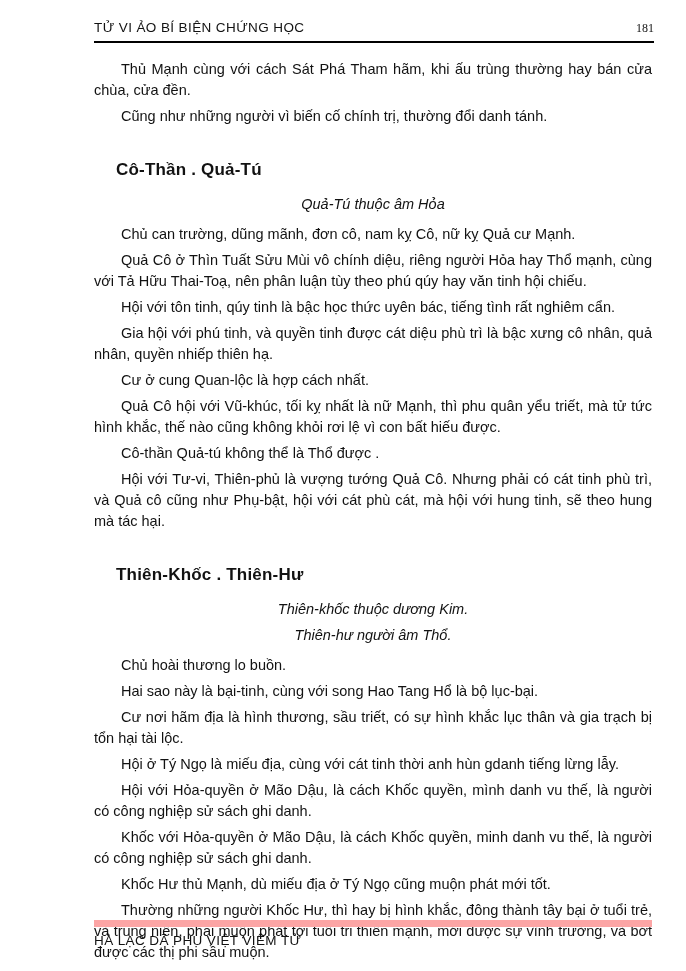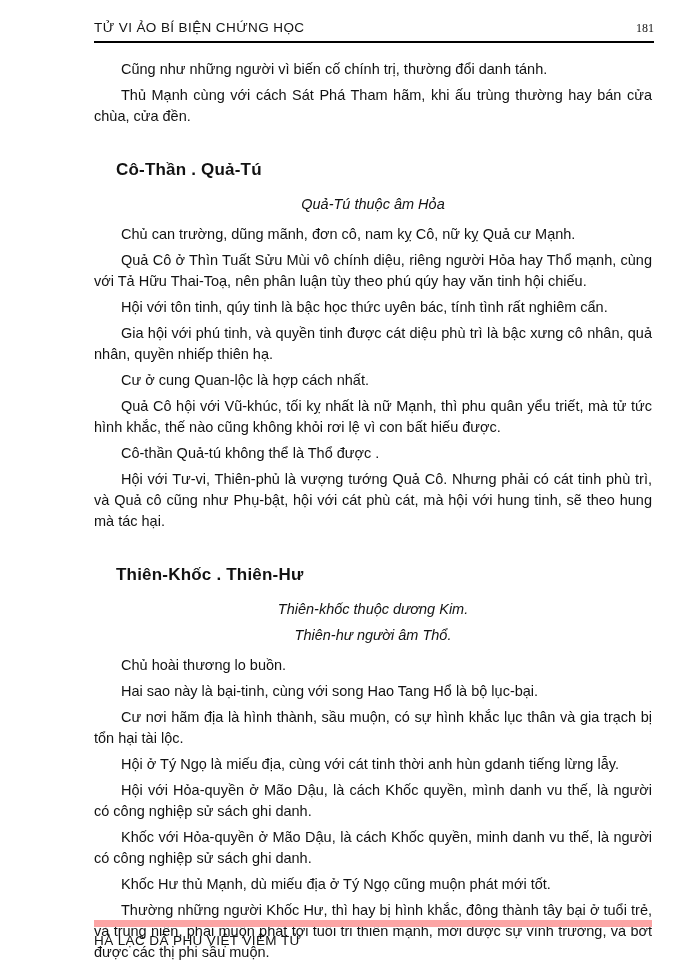--- a/index.html
+++ b/index.html
@@ -84,44 +84,44 @@
 
 <div class="page">
 
   <div class="page-header">
     <span class="running-title">TỬ VI ẢO BÍ BIỆN CHỨNG HỌC</span>
     <span class="page-number">181</span>
   </div>
 
   <div class="page-body">
 
+    <p class="para">Thủ Mạnh cùng với cách Sát Phá Tham hãm, khi ấu trùng thường hay bán cửa chùa, cửa đền.</p>
     <p class="para">Cũng như những người vì biến cố chính trị, thường đổi danh tánh.</p>
-    <p class="para">Thủ Mạnh cùng với cách Sát Phá Tham hãm, khi ấu trùng thường hay bán cửa chùa, cửa đền.</p>
 
     <h2 class="heading">Cô-Thần . Quả-Tú</h2>
     <div class="epigraph-group">
       <p class="epigraph">Quả-Tú thuộc âm Hỏa</p>
     </div>
     <p class="para">Chủ can trường, dũng mãnh, đơn cô, nam kỵ Cô, nữ kỵ Quả cư Mạnh.</p>
     <p class="para">Quả Cô ở Thìn Tuất Sửu Mùi vô chính diệu, riêng người Hỏa hay Thổ mạnh, cùng với Tả Hữu Thai-Toạ, nên phân luận tùy theo phú qúy hay văn tinh hội chiếu.</p>
-    <p class="para">Hội với tôn tinh, qúy tinh là bậc học thức uyên bác, tính tình rất nghiêm cẩn.</p>
+    <p class="para">Hội với tôn tinh, qúy tinh là bậc học thức uyên bác, tiếng tình rất nghiêm cẩn.</p>
     <p class="para">Gia hội với phú tinh, và quyền tinh được cát diệu phù trì là bậc xưng cô nhân, quả nhân, quyền nhiếp thiên hạ.</p>
     <p class="para">Cư ở cung Quan-lộc là hợp cách nhất.</p>
     <p class="para">Quả Cô hội với Vũ-khúc, tối kỵ nhất là nữ Mạnh, thì phu quân yểu triết, mà tử tức hình khắc, thế nào cũng không khỏi rơi lệ vì con bất hiếu được.</p>
     <p class="para">Cô-thần Quả-tú không thể là Thổ được .</p>
     <p class="para">Hội với Tư-vi, Thiên-phủ là vượng tướng Quả Cô. Nhưng phải có cát tinh phù trì, và Quả cô cũng như Phụ-bật, hội với cát phù cát, mà hội với hung tinh, sẽ theo hung mà tác hại.</p>
 
     <h2 class="heading">Thiên-Khốc . Thiên-Hư</h2>
     <div class="epigraph-group">
       <p class="epigraph">Thiên-khốc thuộc dương Kim.</p>
       <p class="epigraph">Thiên-hư người âm Thổ.</p>
     </div>
     <p class="para">Chủ hoài thương lo buồn.</p>
     <p class="para">Hai sao này là bại-tinh, cùng với song Hao Tang Hổ là bộ lục-bại.</p>
-    <p class="para">Cư nơi hãm địa là hình thành, sầu muộn, có sự hình khắc lục thân và gia trạch bị tổn hại tài lộc.</p>
+    <p class="para">Cư nơi hãm địa là hình thương, sầu triết, có sự hình khắc lục thân và gia trạch bị tổn hại tài lộc.</p>
     <p class="para">Hội ở Tý Ngọ là miếu địa, cùng với cát tinh thời anh hùn gdanh tiếng lừng lẫy.</p>
     <p class="para">Hội với Hỏa-quyền ở Mão Dậu, là cách Khốc quyền, mình danh vu thế, là người có công nghiệp sử sách ghi danh.</p>
     <p class="para">Khốc với Hỏa-quyền ở Mão Dậu, là cách Khốc quyền, minh danh vu thế, là người có công nghiệp sử sách ghi danh.</p>
     <p class="para">Khốc Hư thủ Mạnh, dù miếu địa ở Tý Ngọ cũng muộn phát mới tốt.</p>
     <p class="para">Thường những người Khốc Hư, thì hay bị hình khắc, đông thành tây bại ở tuổi trẻ, và trung niên, phải muộn phát tới tuổi tri thiên mạnh, mới được sự vĩnh trường, và bớt được các thị phi sầu muộn.</p>
 
   </div>
 
   <div class="page-footer">
     <span>HÀ LẠC DÃ PHU VIỆT VIÊM TỬ</span>

